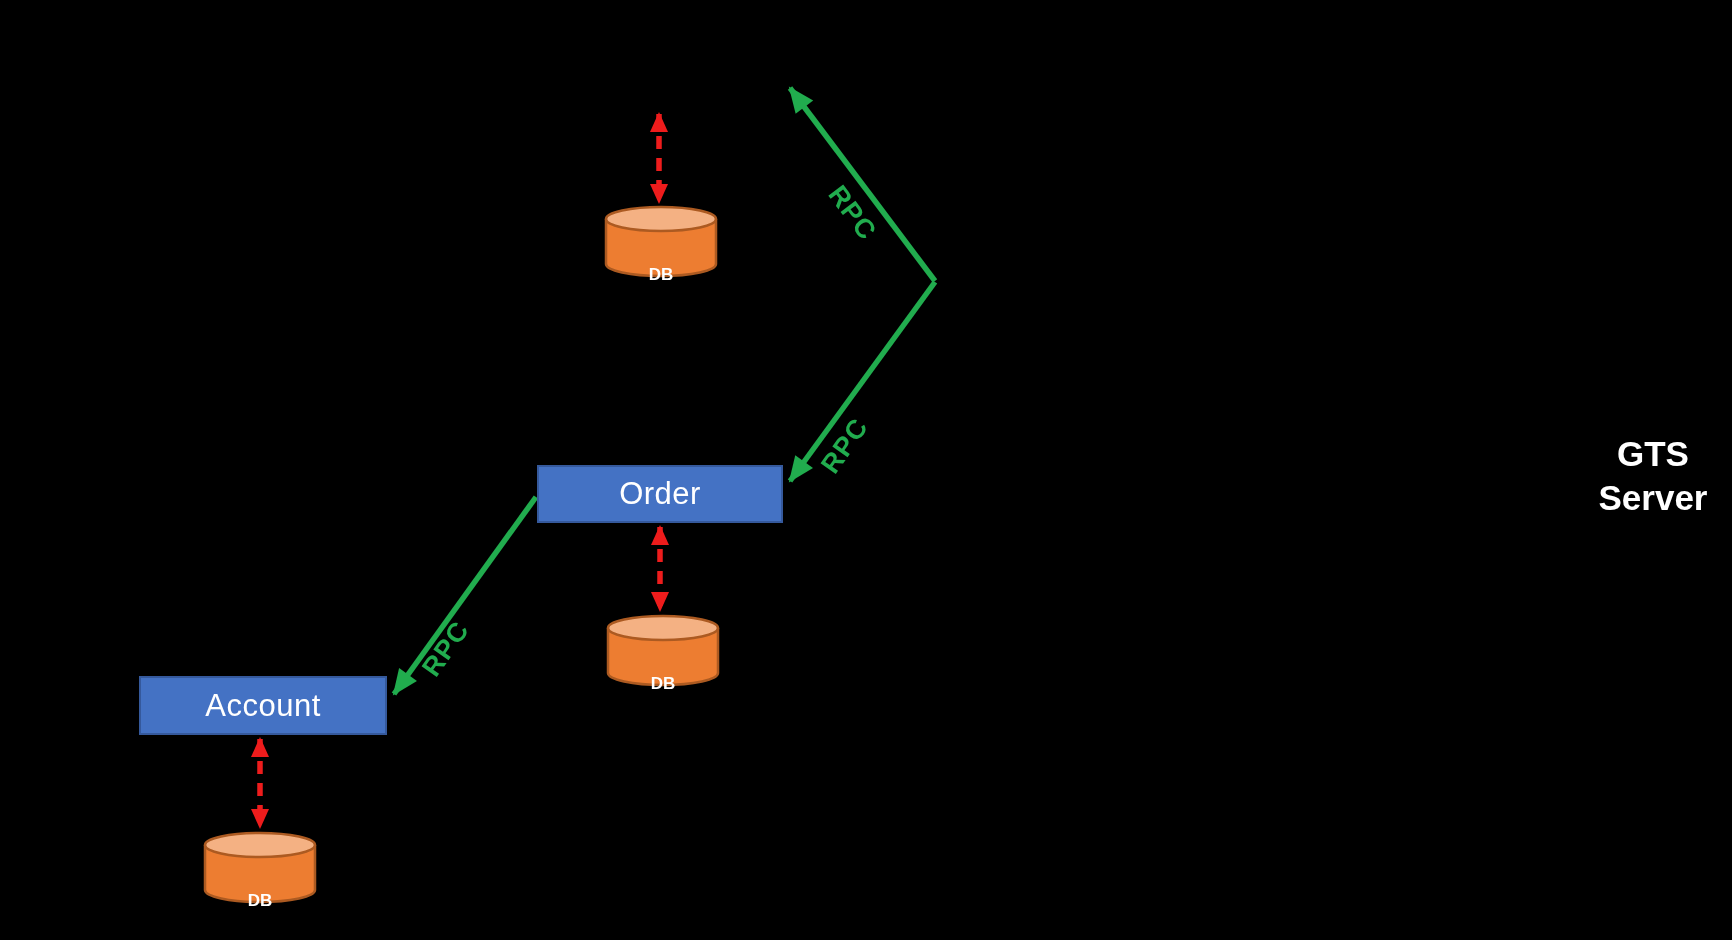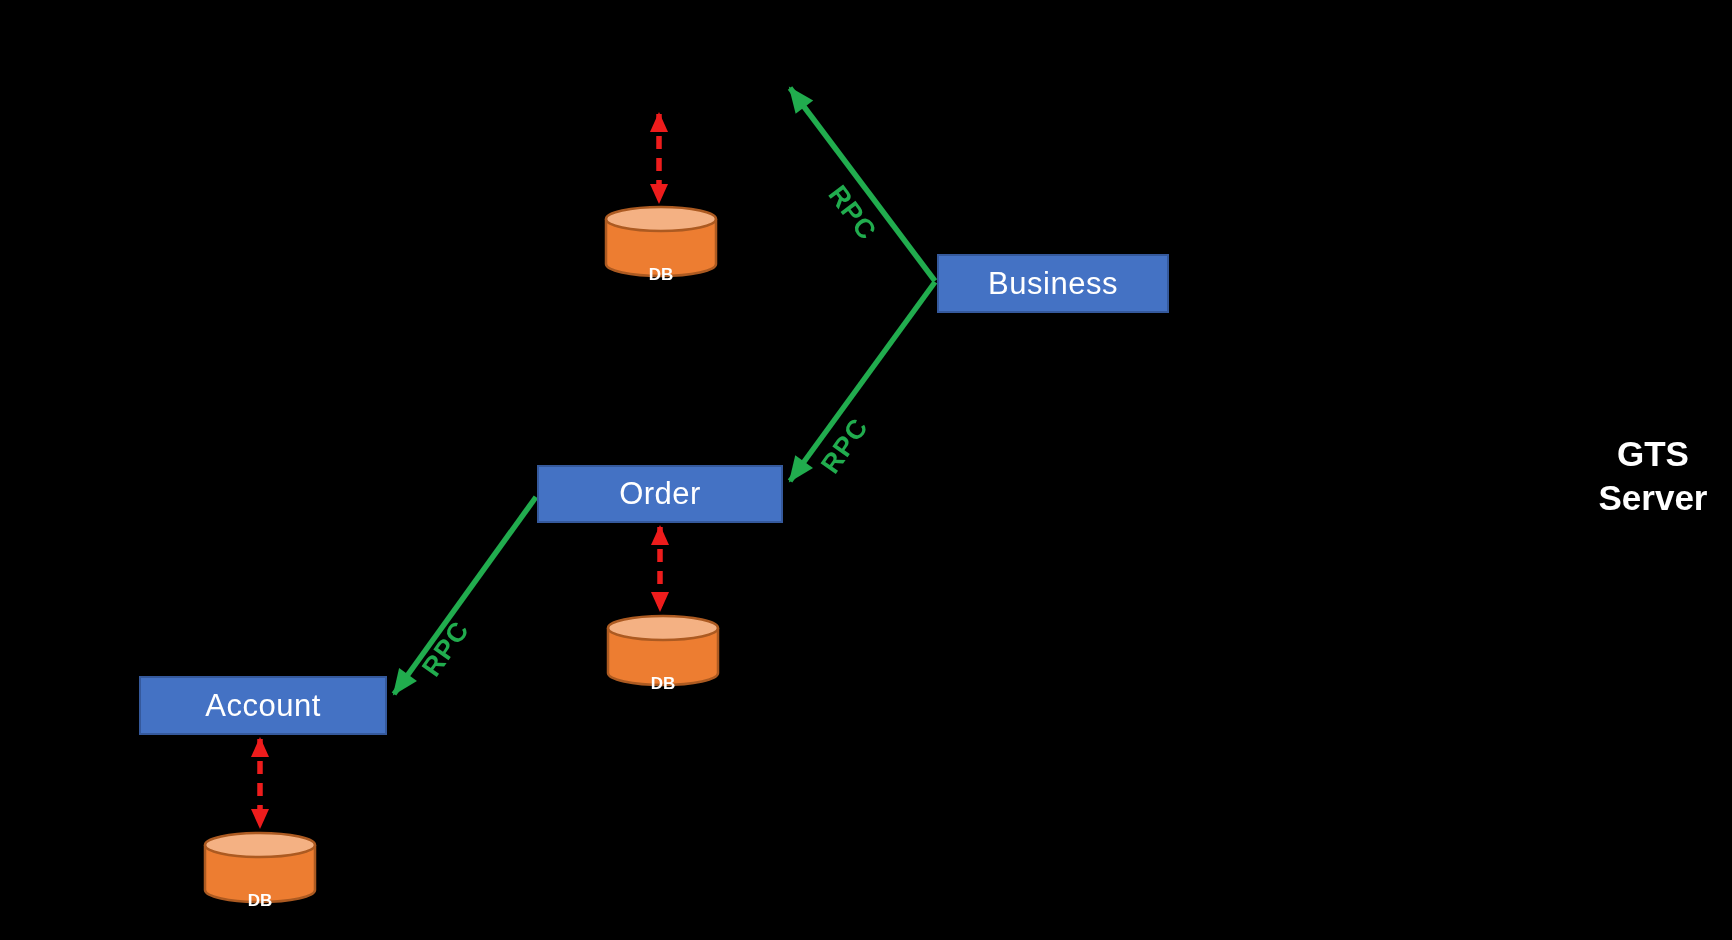--- a/index.html
+++ b/index.html
@@ -68,23 +68,20 @@
 
     <line class="green-line" x1="935" y1="281" x2="790" y2="88" marker-end="url(#head-green)"></line>
     <line class="green-line" x1="935" y1="282" x2="790" y2="481" marker-end="url(#head-green)"></line>
     <line class="green-line" x1="536" y1="497" x2="394" y2="694" marker-end="url(#head-green)"></line>
 
     <line class="red-line" x1="659" y1="114" x2="659" y2="202" marker-start="url(#head-red)" marker-end="url(#head-red)"></line>
     <line class="red-line" x1="660" y1="527" x2="660" y2="610" marker-start="url(#head-red)" marker-end="url(#head-red)"></line>
     <line class="red-line" x1="260" y1="739" x2="260" y2="827" marker-start="url(#head-red)" marker-end="url(#head-red)"></line>
   </svg>
 
-  <div class="node node-business">
-    <span>Business</span>
-  </div>
   <div class="node node-order">
     <span>Order</span>
   </div>
   <div class="node node-account">
     <span>Account</span>
   </div>
 
   <div class="db db-storage">
     <svg viewBox="0 0 114 74">
       <path class="db-body" d="M2,14 L2,59 A55,12 0 0 0 112,59 L112,14"></path>

